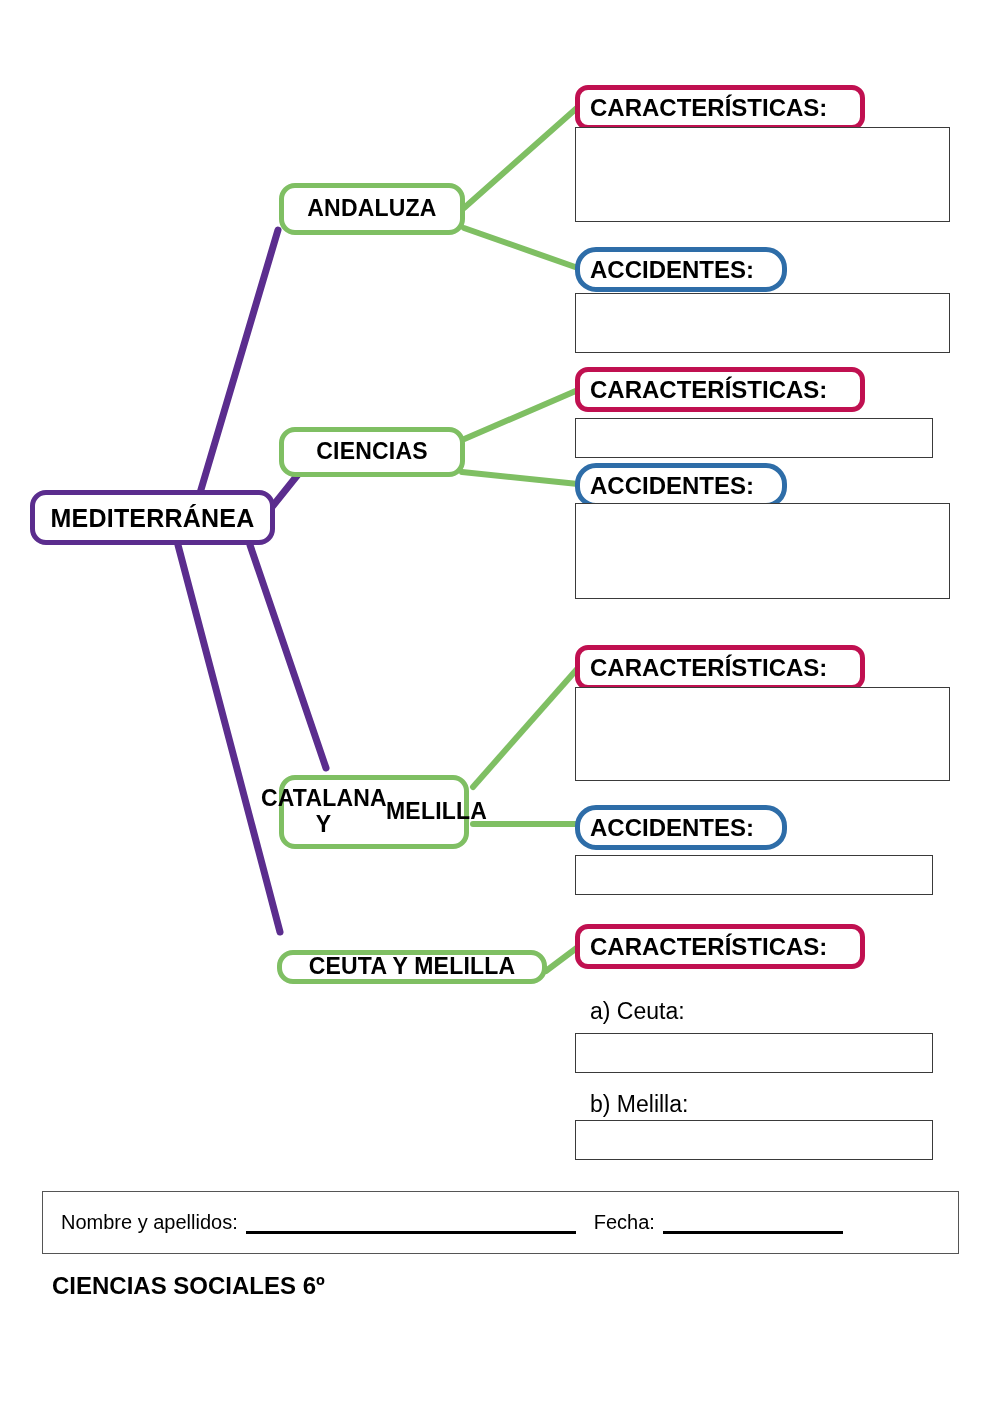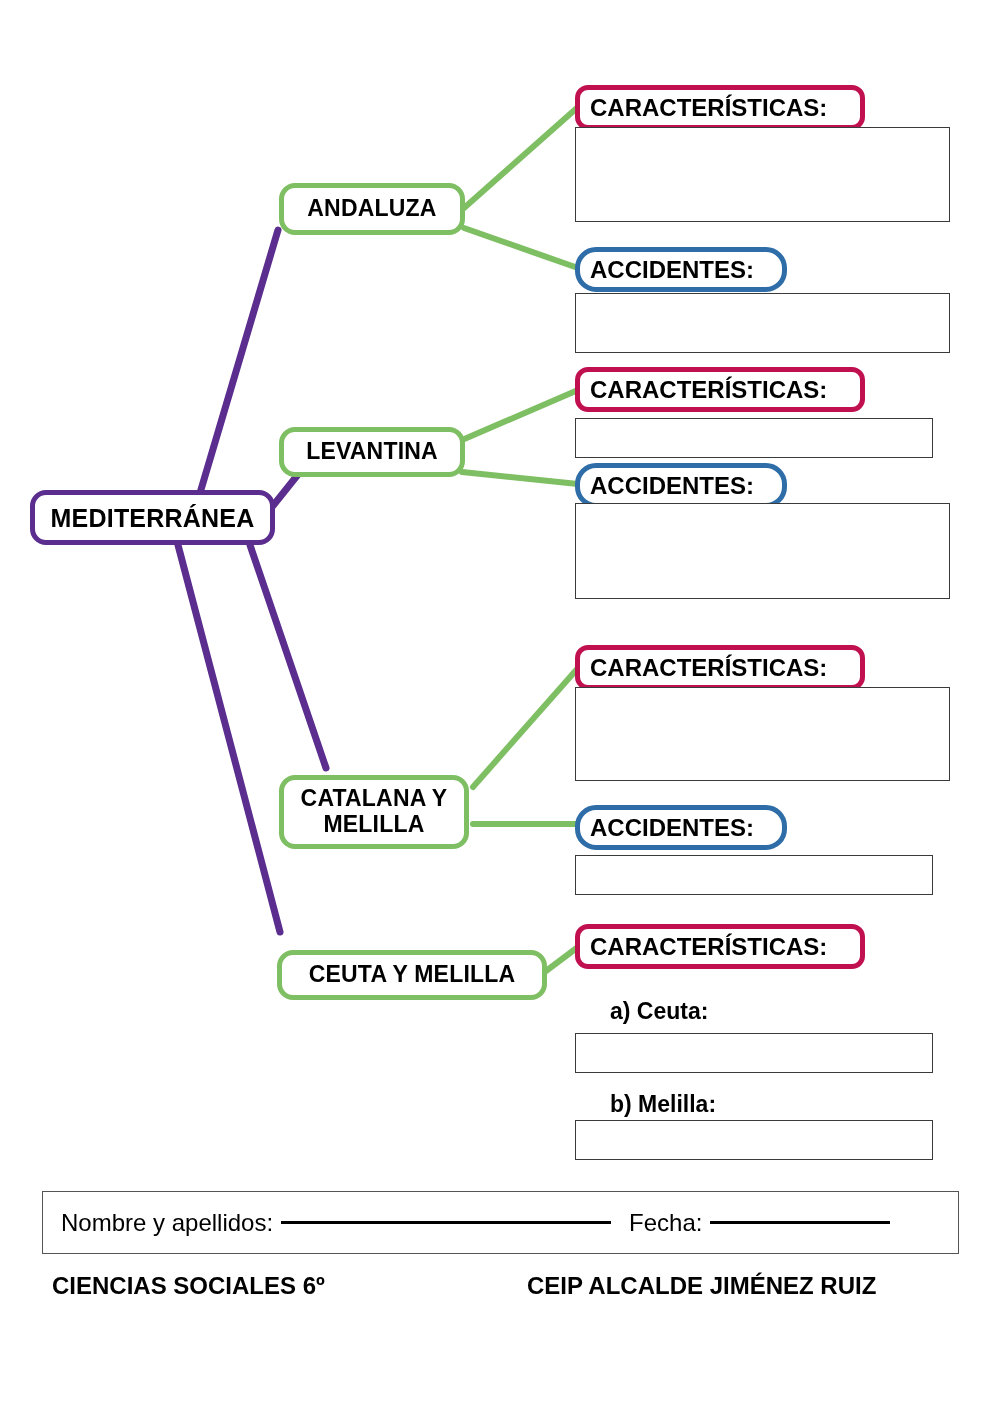--- a/index.html
+++ b/index.html
@@ -76,42 +76,41 @@
   }
   
   .answer-box {
     position: absolute;
     box-sizing: border-box;
     background: #ffffff;
     border: 1px solid #3a3a3a;
   }
   .sub-label {
     position: absolute;
-    font-weight: bold;
+    font-weight: normal;
     font-size: 23px;
     color: #000000;
     white-space: nowrap;
-    margin-left: 20px;
   }
 
   
   .footer-frame {
     position: absolute;
     box-sizing: border-box;
     border: 1px solid #555555;
     background: #ffffff;
     display: flex;
     align-items: center;
   }
   .footer-inner {
     display: flex;
-    align-items: center;
+    align-items: flex-end;
     width: 100%;
     padding: 0 18px;
-    font-size: 24px;
+    font-size: 20px;
     color: #000000;
   }
   .footer-field-label { white-space: nowrap; }
   .rule {
     display: inline-block;
     border-bottom: 3px solid #000000;
     height: 0;
     margin: 0 4px 0 8px;
   }
   .rule.name-rule { width: 330px; }
@@ -166,49 +165,49 @@
     <span>CARACTERÍSTICAS:</span>
   </div>
   <div class="answer-box" style="left:575px; top:127px; width:375px; height:95px;"></div>
 
   <div class="label-box acc" style="left:575px; top:247px; width:212px; height:45px;">
     <span>ACCIDENTES:</span>
   </div>
   <div class="answer-box" style="left:575px; top:293px; width:375px; height:60px;"></div>
 
   <div class="node branch" style="left:279px; top:427px; width:186px; height:50px;">
-    <span>LEVANTINA</span>
+    <span>CIENCIAS</span>
   </div>
 
   <div class="label-box carac" style="left:575px; top:367px; width:290px; height:45px;">
     <span>CARACTERÍSTICAS:</span>
   </div>
   <div class="answer-box" style="left:575px; top:418px; width:358px; height:40px;"></div>
 
   <div class="label-box acc" style="left:575px; top:463px; width:212px; height:45px;">
     <span>ACCIDENTES:</span>
   </div>
   <div class="answer-box" style="left:575px; top:503px; width:375px; height:96px;"></div>
 
-  <div class="node branch" style="left:279px; top:775px; width:190px; height:74px; flex-direction:column;">
+  <div class="node branch" style="left:279px; top:775px; width:190px; height:74px; flex-direction:row;">
     <span>CATALANA Y</span>
     <span>MELILLA</span>
   </div>
 
   <div class="label-box carac" style="left:575px; top:645px; width:290px; height:45px;">
     <span>CARACTERÍSTICAS:</span>
   </div>
   <div class="answer-box" style="left:575px; top:687px; width:375px; height:94px;"></div>
 
   <div class="label-box acc" style="left:575px; top:805px; width:212px; height:45px;">
     <span>ACCIDENTES:</span>
   </div>
   <div class="answer-box" style="left:575px; top:855px; width:358px; height:40px;"></div>
 
-  <div class="node branch" style="left:277px; top:950px; width:270px; height:50px;">
+  <div class="node branch" style="left:277px; top:950px; width:270px; height:34px;">
     <span>CEUTA Y MELILLA</span>
   </div>
 
   <div class="label-box carac" style="left:575px; top:924px; width:290px; height:45px;">
     <span>CARACTERÍSTICAS:</span>
   </div>
 
   <div class="sub-label" style="left:590px; top:998px;">
     <span>a) Ceuta:</span>
   </div>
@@ -225,17 +224,14 @@
       <span class="rule name-rule"></span>
       <span class="footer-gap"></span>
       <span class="footer-field-label">Fecha:</span>
       <span class="rule date-rule"></span>
     </div>
   </div>
 
   <div class="footer-row" style="left:52px; top:1272px;">
     <span>CIENCIAS SOCIALES 6º</span>
   </div>
-  <div class="footer-row" style="left:527px; top:1272px;">
-    <span>CEIP ALCALDE JIMÉNEZ RUIZ</span>
-  </div>
 
 </div>
 
 </body></html>

